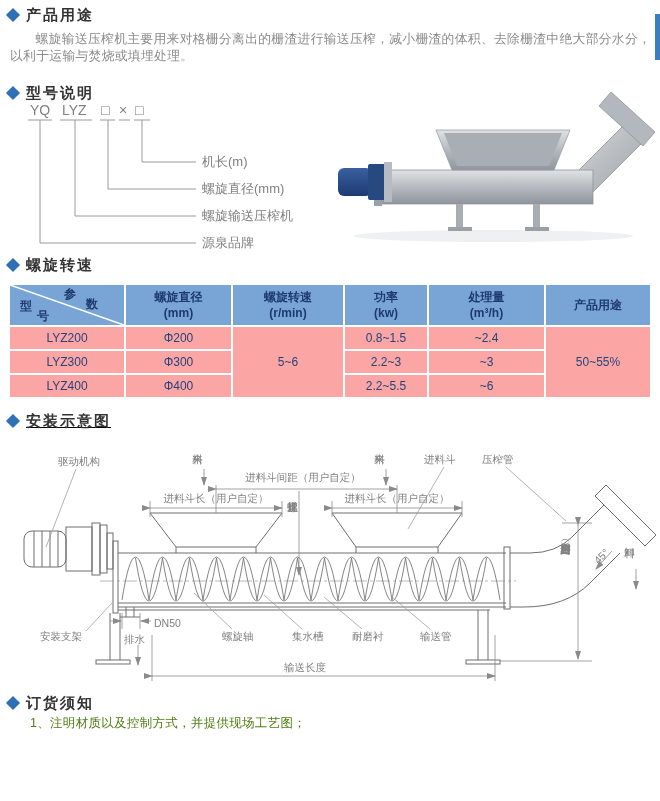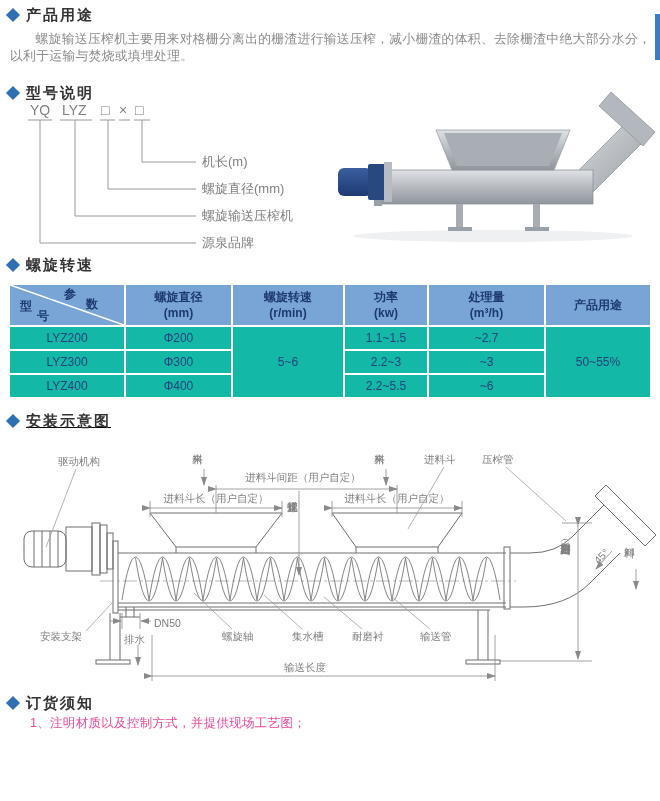--- a/index.html
+++ b/index.html
@@ -15,29 +15,29 @@
   .model-svg{position:absolute;left:0;top:96px;}
   .photo-svg{position:absolute;left:328px;top:72px;}
   .install-svg{position:absolute;left:0;top:435px;}
   svg text{fill:#808080;font-family:"Liberation Sans","DejaVu Sans",sans-serif;}
   .vtext{writing-mode:vertical-rl;text-orientation:upright;}
   
   .spec-table{position:absolute;left:8px;top:283px;border-collapse:separate;border-spacing:2px;
               background:#fff;table-layout:fixed;}
   .spec-table th{background:#79a5d6;color:#1d3a6d;font-size:12px;font-weight:bold;
                  height:40px;line-height:16px;text-align:center;padding:0;}
-  .spec-table td{background:#14b8a6;color:#24457c;font-size:12px;height:22px;
+  .spec-table td{background:#fca5a5;color:#24457c;font-size:12px;height:22px;
                  text-align:center;padding:0;}
   .corner-th{position:relative;}
   .corner-th .diag{position:absolute;inset:0;width:100%;height:100%;}
   .corner-th span{position:absolute;font-size:12px;line-height:12px;}
   .c-top1{left:54px;top:3px;}  .c-top2{left:76px;top:13px;}
   .c-bot1{left:10px;top:15px;} .c-bot2{left:27px;top:25px;}
   .order-list{position:absolute;left:30px;top:716px;display:flex;flex-direction:column;gap:20px;
-              font-size:12.5px;color:#ec4899;line-height:14px;letter-spacing:0.3px;}
+              font-size:12.5px;color:#4d7c0f;line-height:14px;letter-spacing:0.3px;}
 </style>
 </head>
 <body>
 
 <div class="page">
 
   <div class="sec-head" style="top:6px;">
     <span class="diamond"></span>
     <span class="sec-title">产品用途</span>
   </div>
@@ -156,22 +156,22 @@
         <th>
           <div>产品用途</div>
         </th>
       </tr>
     </thead>
     <tbody>
       <tr>
         <td>LYZ200</td>
         <td>Φ200</td>
         <td rowspan="3">5~6</td>
-        <td>1.1~1.5</td>
-        <td>~2.7</td>
+        <td>0.8~1.5</td>
+        <td>~2.4</td>
         <td rowspan="3">50~55%</td>
       </tr>
       <tr>
         <td>LYZ300</td>
         <td>Φ300</td>
         <td>2.2~3</td>
         <td>~3</td>
       </tr>
       <tr>
         <td>LYZ400</td>

